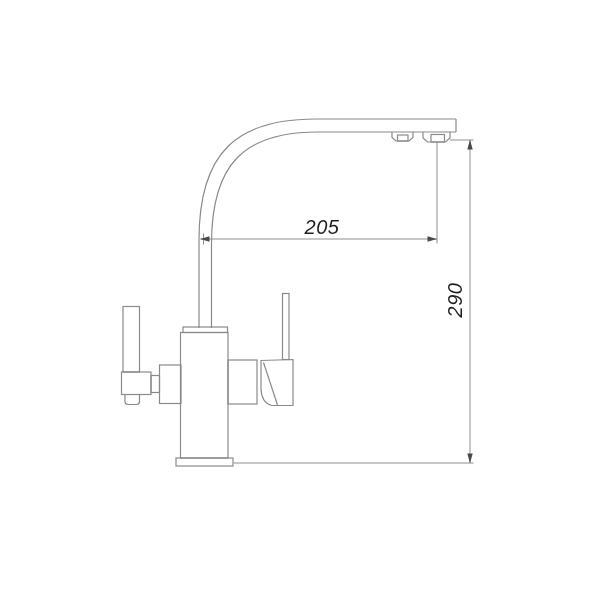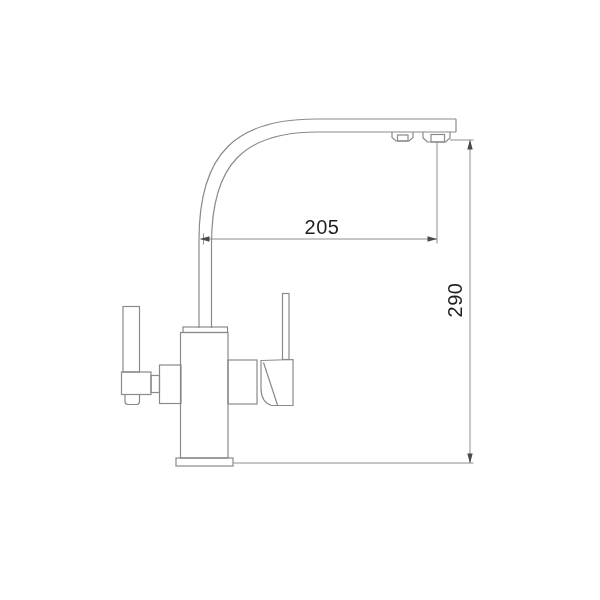--- a/index.html
+++ b/index.html
@@ -9,20 +9,21 @@
     width: 600px;
     height: 600px;
     overflow: hidden;
     font-family: "Liberation Sans", sans-serif;
   }
   .canvas {
     position: relative;
     width: 600px;
     height: 600px;
     background: #ffffff;
+    font-style: italic;
   }
   svg {
     display: block;
   }
   .outline {
     fill: none;
     stroke: #8a8a8a;
     stroke-width: 1.2;
     stroke-linejoin: miter;
     stroke-linecap: butt;

